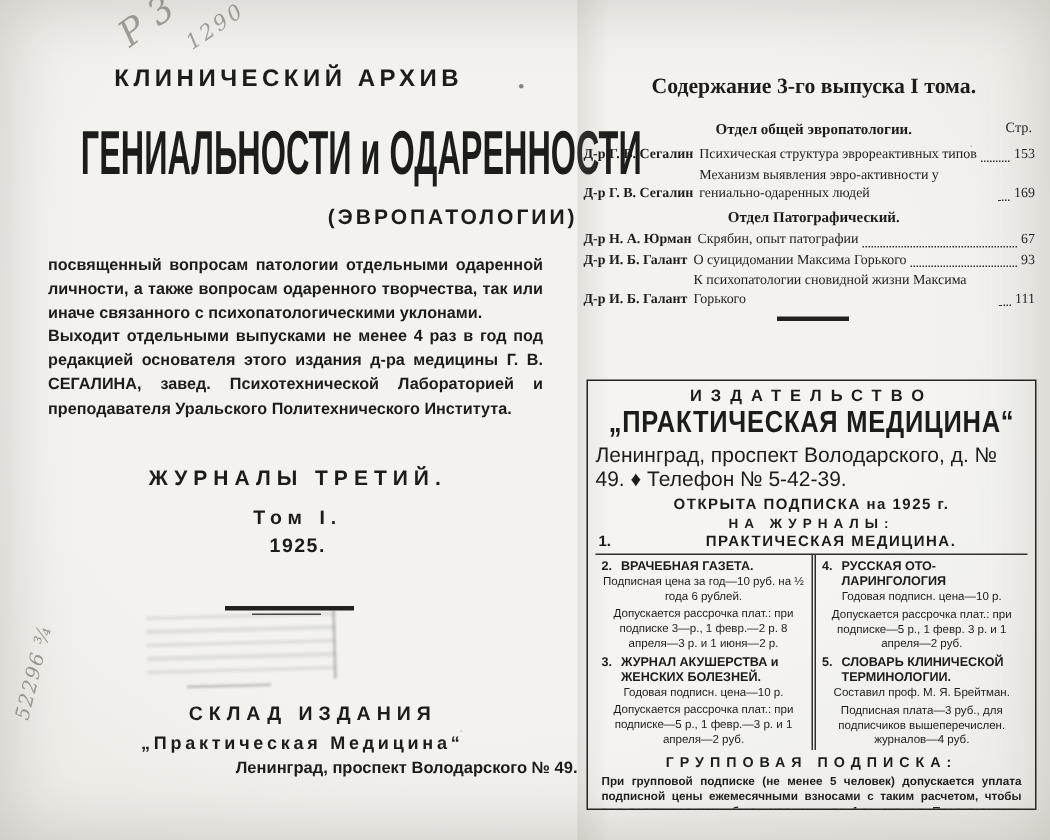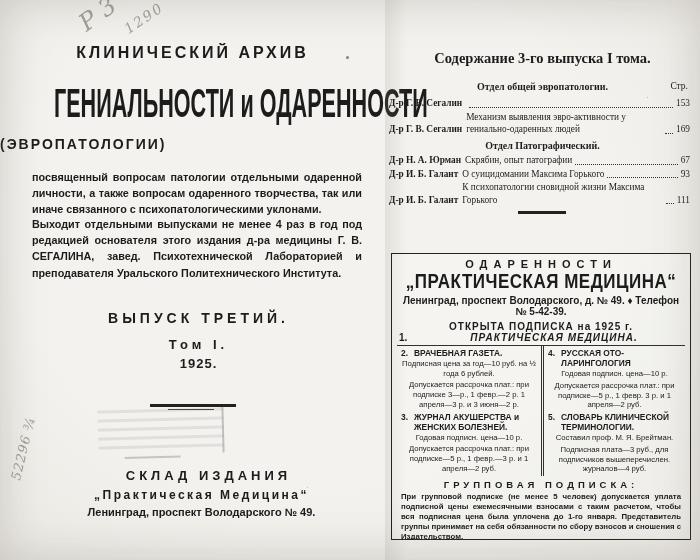--- a/index.html
+++ b/index.html
@@ -9,22 +9,22 @@
         color:#1c1c1c;}
   .scan::after{content:'';position:absolute;inset:0;pointer-events:none;
         box-shadow:inset 0 0 46px rgba(110,105,92,.28);}
   
   .left-page{position:absolute;left:0;top:0;width:385px;height:560px;}
   .lp-series{position:absolute;left:0;right:0;top:44px;text-align:center;
         font-size:16px;font-weight:bold;letter-spacing:3px;}
   .lp-main-title{position:absolute;left:0;right:0;top:80px;text-align:center;
         font-size:30px;font-weight:bold;white-space:nowrap;letter-spacing:0;
         transform:scale(.72,1.38);transform-origin:center top;}
-  .lp-subtitle{position:absolute;left:0;right:0;top:136px;text-align:left;
-        font-size:14px;font-weight:bold;letter-spacing:2px;}
+  .lp-subtitle{position:absolute;left:0;right:0;top:136px;text-align:right;
+        font-size:14px;font-weight:bold;letter-spacing:2px;padding-left:48px;}
   .lp-para{position:absolute;left:32px;width:330px;font-size:10.8px;font-weight:bold;
         line-height:1.5;text-align:justify;}
   .lp-para1{top:169px;}
   .lp-para2{top:216px;}
   .lp-issue{position:absolute;left:0;right:0;top:310px;text-align:center;
         font-size:14px;font-weight:bold;letter-spacing:4px;padding-left:12px;}
   .lp-volume{position:absolute;left:0;right:0;top:337px;text-align:center;
         font-size:13px;font-weight:bold;letter-spacing:4px;padding-left:12px;}
   .lp-year{position:absolute;left:0;right:0;top:356px;text-align:center;
         font-size:13px;font-weight:bold;letter-spacing:1px;padding-left:12px;}
@@ -33,21 +33,21 @@
   .lp-stamp{position:absolute;left:98px;top:408px;width:124px;height:46px;
         transform:rotate(-1.5deg);opacity:.5;filter:blur(.7px);
         border-right:2px solid rgba(60,62,72,.55);
         background:repeating-linear-gradient(0deg, transparent 0 6px, rgba(70,75,88,.22) 6px 9px);}
   .lp-stamp::after{content:'';position:absolute;left:26px;bottom:-4px;width:56px;height:2px;
         background:rgba(60,62,72,.5);}
   .lp-depot-label{position:absolute;left:0;right:0;top:468px;text-align:center;
         font-size:13px;letter-spacing:4px;font-weight:bold;padding-left:32px;}
   .lp-depot-name{position:absolute;left:0;right:0;top:488px;text-align:center;
         font-size:12px;font-weight:bold;letter-spacing:2.5px;padding-left:18px;}
-  .lp-depot-addr{position:absolute;left:0;right:0;top:506px;text-align:center;
+  .lp-depot-addr{position:absolute;left:0;right:0;top:506px;text-align:right;
         font-size:11px;font-weight:bold;padding-left:18px;}
   
   .hand{position:absolute;color:#8f8b83;font-family:"DejaVu Serif",serif;font-style:italic;}
   .hand-top1{left:78px;top:0px;font-size:24px;transform:rotate(-36deg);opacity:.8;}
   .hand-top2{left:122px;top:10px;font-size:14px;transform:rotate(-34deg);letter-spacing:2px;opacity:.8;}
   .hand-spine{left:8px;top:478px;font-size:13px;transform:rotate(-76deg);
         transform-origin:0 0;letter-spacing:1px;opacity:.85;}
   
   .right-page{position:absolute;left:385px;top:0;width:315px;height:560px;
         background:linear-gradient(90deg, rgba(150,144,130,.18), rgba(150,144,130,0) 22px);
@@ -70,26 +70,26 @@
   .toc-rule{position:absolute;left:133px;top:211px;width:48px;height:3px;background:#23211e;}
   
   .ad{position:absolute;left:6px;top:253px;width:288px;height:279px;
       border:1px solid #24221e;padding:4px 5px 2px;overflow:hidden;
       font-family:"Liberation Sans",sans-serif;background:rgba(255,255,255,.18);}
   .ad::before{content:'';position:absolute;inset:-5px;border:2px solid #24221e;
       border-radius:6px;pointer-events:none;}
   .ad-pub-label{text-align:center;font-size:11px;font-weight:bold;letter-spacing:6px;}
   .ad-pub-name{text-align:center;font-size:17px;font-weight:bold;letter-spacing:.5px;
       transform:scaleY(1.2);transform-origin:center;margin:2px 0 3px;white-space:nowrap;}
-  .ad-addr{text-align:center;font-size:10px;font-weight:bold;margin-bottom:4px;}
+  .ad-addr{font-size:14px;font-weight:normal;margin-bottom:4px;}
   .ad-subs{text-align:center;font-size:10px;font-weight:bold;letter-spacing:1px;}
   .ad-journals{text-align:center;font-size:9px;font-weight:bold;letter-spacing:4px;margin:2px 0;}
   .ad-item1{display:flex;font-size:10px;font-weight:bold;padding:0 2px 2px;}
   .ad-item1-num{width:26px;}
-  .ad-item1-title{flex:1;text-align:center;letter-spacing:1px;font-style:italic;}
+  .ad-item1-title{flex:1;text-align:center;letter-spacing:1px;}
   .ad-cols{display:flex;border-top:1px solid #33302c;}
   .ad-col{width:50%;padding:2px 4px 0;box-sizing:border-box;}
   .ad-col-right{border-left:3px double #33302c;}
   .ad-journal{margin-bottom:2px;}
   .ad-journal-head{display:flex;font-size:8.4px;font-weight:bold;line-height:1.2;margin-bottom:1px;}
   .ad-journal-num{width:13px;flex:none;}
   .ad-journal-title{flex:1;}
   .ad-journal p{margin:0 0 2px;font-size:7.7px;line-height:1.26;text-align:center;}
   .ad-group-head{text-align:center;font-size:9.5px;font-weight:bold;letter-spacing:4px;
       margin:3px 0 2px;border-top:0;}
@@ -111,21 +111,21 @@
     <span class="hand hand-top2">1290</span>
     <span class="hand hand-spine">52296 ¾</span>
 
     <div class="lp-series">КЛИНИЧЕСКИЙ АРХИВ</div>
     <div class="lp-main-title">ГЕНИАЛЬНОСТИ и ОДАРЕННОСТИ</div>
     <div class="lp-subtitle">(ЭВРОПАТОЛОГИИ)</div>
 
     <div class="lp-para lp-para1">посвященный вопросам патологии отдельными одаренной личности, а также вопросам одаренного творчества, так или иначе связанного с психопатологическими уклонами.</div>
     <div class="lp-para lp-para2">Выходит отдельными выпусками не менее 4 раз в год под редакцией основателя этого издания д-ра медицины Г. В. СЕГАЛИНА, завед. Психотехнической Лабораторией и преподавателя Уральского Политехнического Института.</div>
 
-    <div class="lp-issue">ВЫПУСК ТРЕТИЙ.</div>
+    <div class="lp-issue">ЖУРНАЛЫ ТРЕТИЙ.</div>
     <div class="lp-volume">Том I.</div>
     <div class="lp-year">1925.</div>
 
     <div class="lp-rule"></div>
     <div class="lp-stamp"></div>
 
     <div class="lp-depot-label">СКЛАД ИЗДАНИЯ</div>
     <div class="lp-depot-name">„Практическая Медицина“</div>
     <div class="lp-depot-addr">Ленинград, проспект Володарского № 49.</div>
   </div>
@@ -135,20 +135,21 @@
     <div class="toc-title">Содержание 3-го выпуска I тома.</div>
 
     <div class="toc-sec-head toc-sec-head1">
       <span>Отдел общей эвропатологии.</span>
       <span class="toc-page-col">Стр.</span>
     </div>
 
     <div class="toc-entries toc-entries1">
       <div class="toc-entry">
         <span class="toc-author">Д-р Г. В. Сегалин</span>
+        <span class="toc-entry-title">Психическая структура эврореактивных типов</span>
         <span class="toc-dots"></span>
         <span class="toc-page">153</span>
       </div>
       <div class="toc-entry">
         <span class="toc-author">Д-р Г. В. Сегалин</span>
         <span class="toc-entry-title">Механизм выявления эвро-активности у гениально-одаренных людей</span>
         <span class="toc-dots"></span>
         <span class="toc-page">169</span>
       </div>
     </div>
@@ -174,43 +175,44 @@
         <span class="toc-author">Д-р И. Б. Галант</span>
         <span class="toc-entry-title">К психопатологии сновидной жизни Максима Горького</span>
         <span class="toc-dots"></span>
         <span class="toc-page">111</span>
       </div>
     </div>
 
     <div class="toc-rule"></div>
 
     <div class="ad">
-      <div class="ad-pub-label">ОДАРЕННОСТИ</div>
+      <div class="ad-pub-label">ИЗДАТЕЛЬСТВО</div>
       <div class="ad-pub-name">„ПРАКТИЧЕСКАЯ МЕДИЦИНА“</div>
       <div class="ad-addr">
         <span>Ленинград, проспект Володарского, д. № 49.</span>
         <span>♦</span>
         <span>Телефон № 5-42-39.</span>
       </div>
       <div class="ad-subs">ОТКРЫТА ПОДПИСКА на 1925 г.</div>
+      <div class="ad-journals">НА ЖУРНАЛЫ:</div>
 
       <div class="ad-item1">
         <span class="ad-item1-num">1.</span>
         <span class="ad-item1-title">ПРАКТИЧЕСКАЯ МЕДИЦИНА.</span>
       </div>
 
       <div class="ad-cols">
         <div class="ad-col">
           <div class="ad-journal">
             <div class="ad-journal-head">
               <span class="ad-journal-num">2.</span>
               <span class="ad-journal-title">ВРАЧЕБНАЯ ГАЗЕТА.</span>
             </div>
             <p>Подписная цена за год—10 руб. на ½ года 6 рублей.</p>
-            <p>Допускается рассрочка плат.: при подписке 3—р., 1 февр.—2 р. 1 апреля—3 р. и 3 июня—2 р.</p>
+            <p>Допускается рассрочка плат.: при подписке 3—р., 1 февр.—2 р. 8 апреля—3 р. и 1 июня—2 р.</p>
           </div>
           <div class="ad-journal">
             <div class="ad-journal-head">
               <span class="ad-journal-num">3.</span>
               <span class="ad-journal-title">ЖУРНАЛ АКУШЕРСТВА и ЖЕНСКИХ БОЛЕЗНЕЙ.</span>
             </div>
             <p>Годовая подписн. цена—10 р.</p>
             <p>Допускается рассрочка плат.: при подписке—5 р., 1 февр.—3 р. и 1 апреля—2 руб.</p>
           </div>
         </div>

